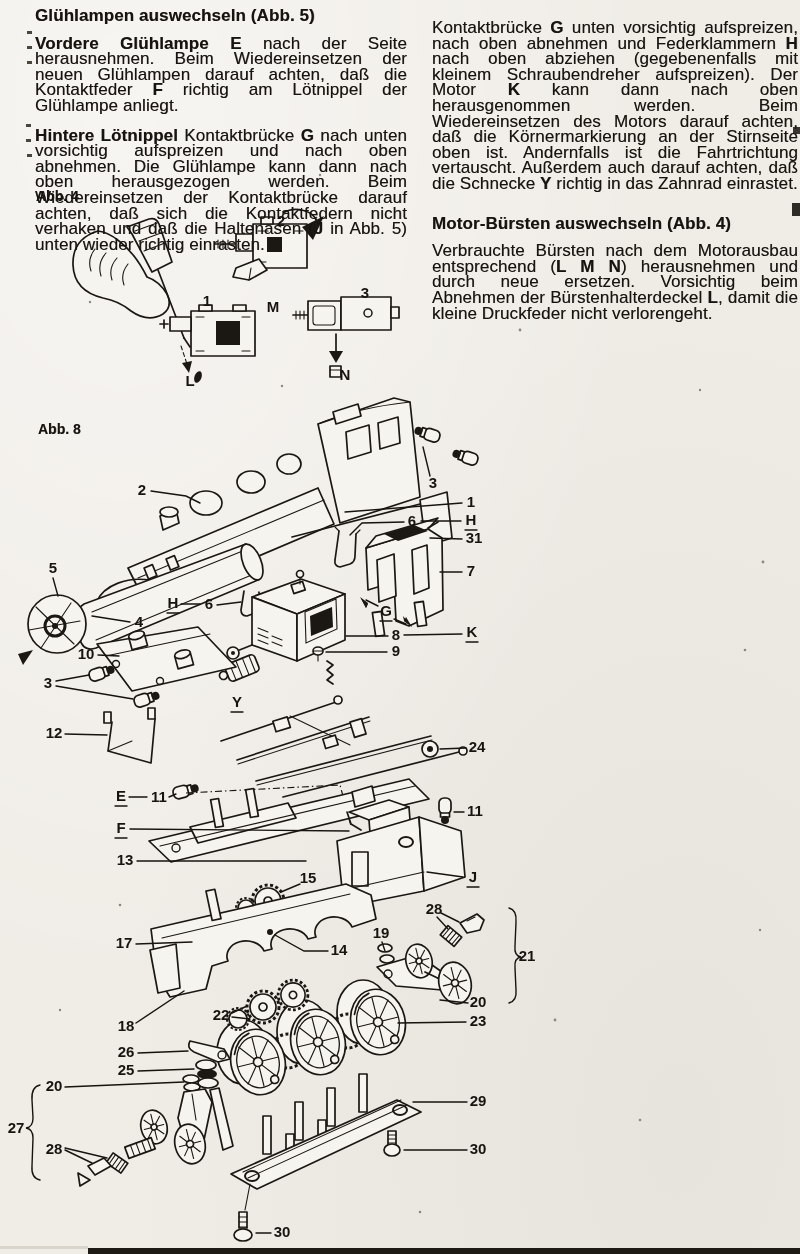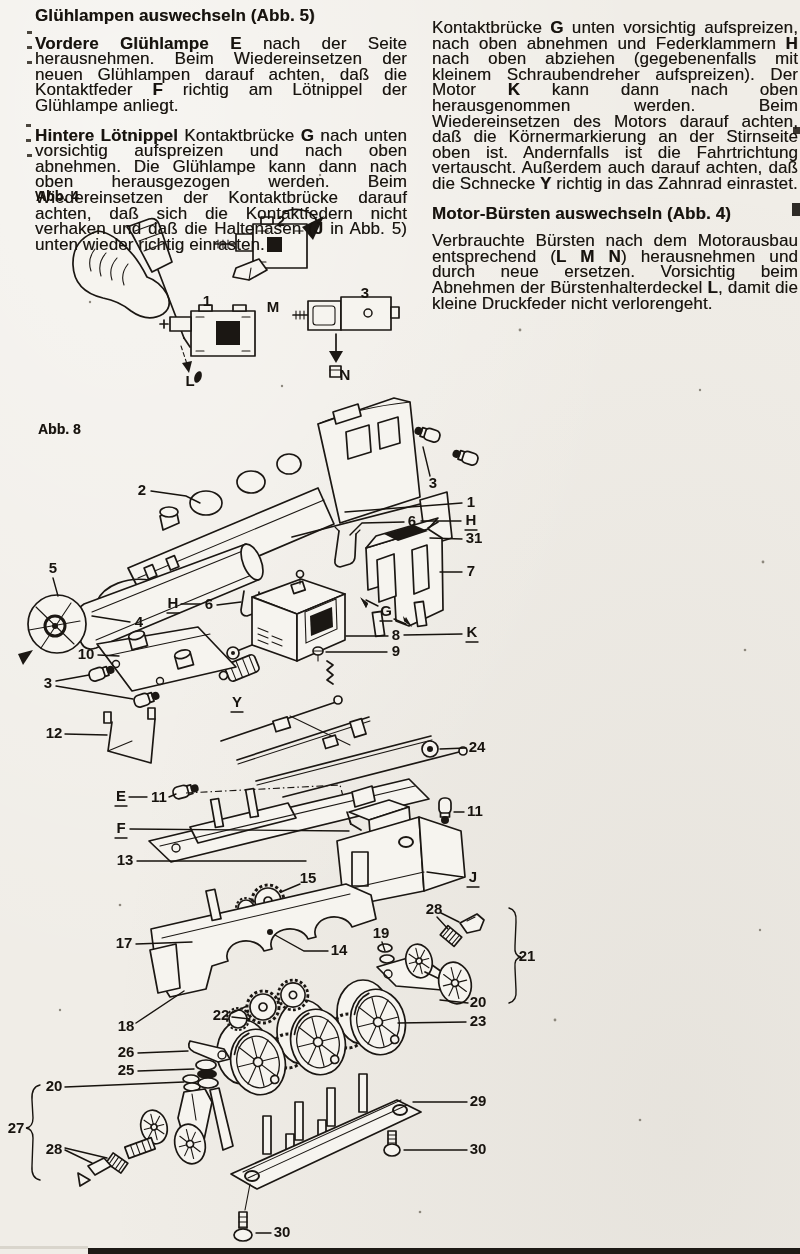--- a/index.html
+++ b/index.html
@@ -7,21 +7,21 @@
     width:800px;height:1254px;position:relative;overflow:hidden;
     background:
       radial-gradient(ellipse at 15% 8%, rgba(255,255,255,.45) 0%, rgba(255,255,255,0) 55%),
       radial-gradient(ellipse at 85% 90%, rgba(120,112,98,.08) 0%, rgba(0,0,0,0) 60%),
       #f0ede7;
     font-family:"Liberation Sans",sans-serif;color:#17130e;
   }
   .col{position:absolute;font-size:17px;line-height:15.6px;text-align:justify;
        letter-spacing:.1px;text-shadow:.3px .2px 0 rgba(23,19,14,.5)}
   .col .hd{font-weight:bold;margin:0 0 12px 0;text-align:left}
-  .col .hd2{margin-top:14px}
+  .col .hd2{margin-top:24px}
   .col .para{margin:12px 0 14px 0}
   .figcap{position:absolute;font-weight:bold;font-size:14px;
           text-shadow:.3px .2px 0 rgba(23,19,14,.5)}
   #art{position:absolute;left:0;top:0}
   
   .part{fill:#f6f4ef;stroke:#1b1713;stroke-width:1.7;stroke-linejoin:round}
   .dark{fill:#1b1713;stroke:none}
   .ln{fill:none;stroke:#1b1713;stroke-width:1.7;stroke-linejoin:round;stroke-linecap:round}
   .thin{fill:none;stroke:#1b1713;stroke-width:1.1;stroke-linecap:round}
   .dashdot{fill:none;stroke:#1b1713;stroke-width:1.2;stroke-dasharray:7 3 1.5 3}

